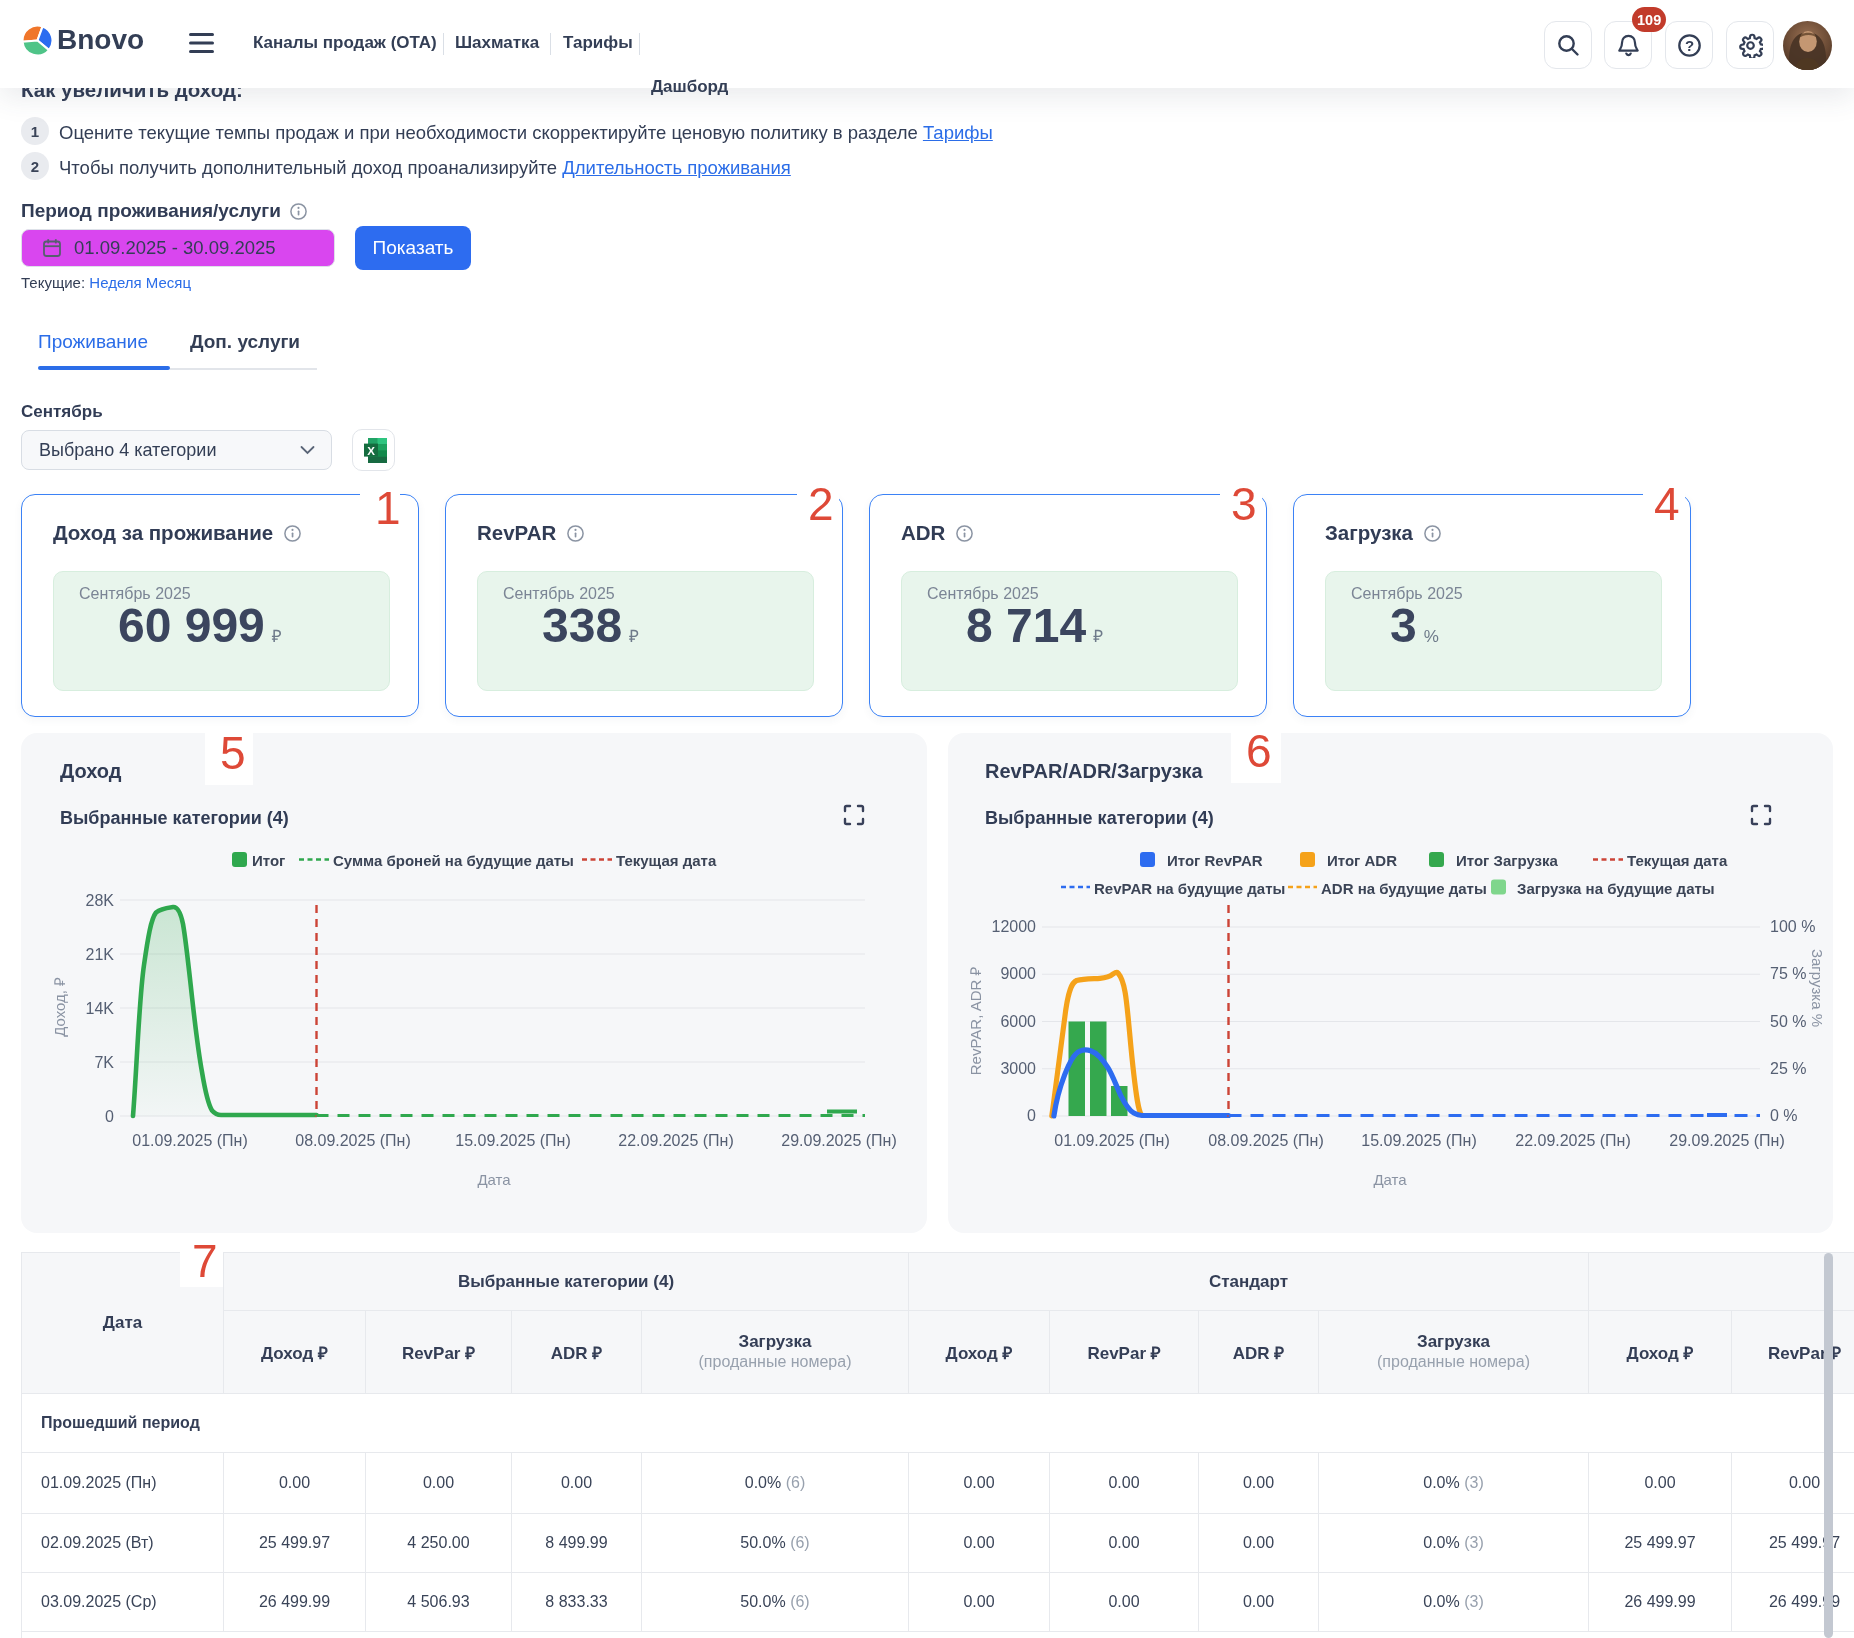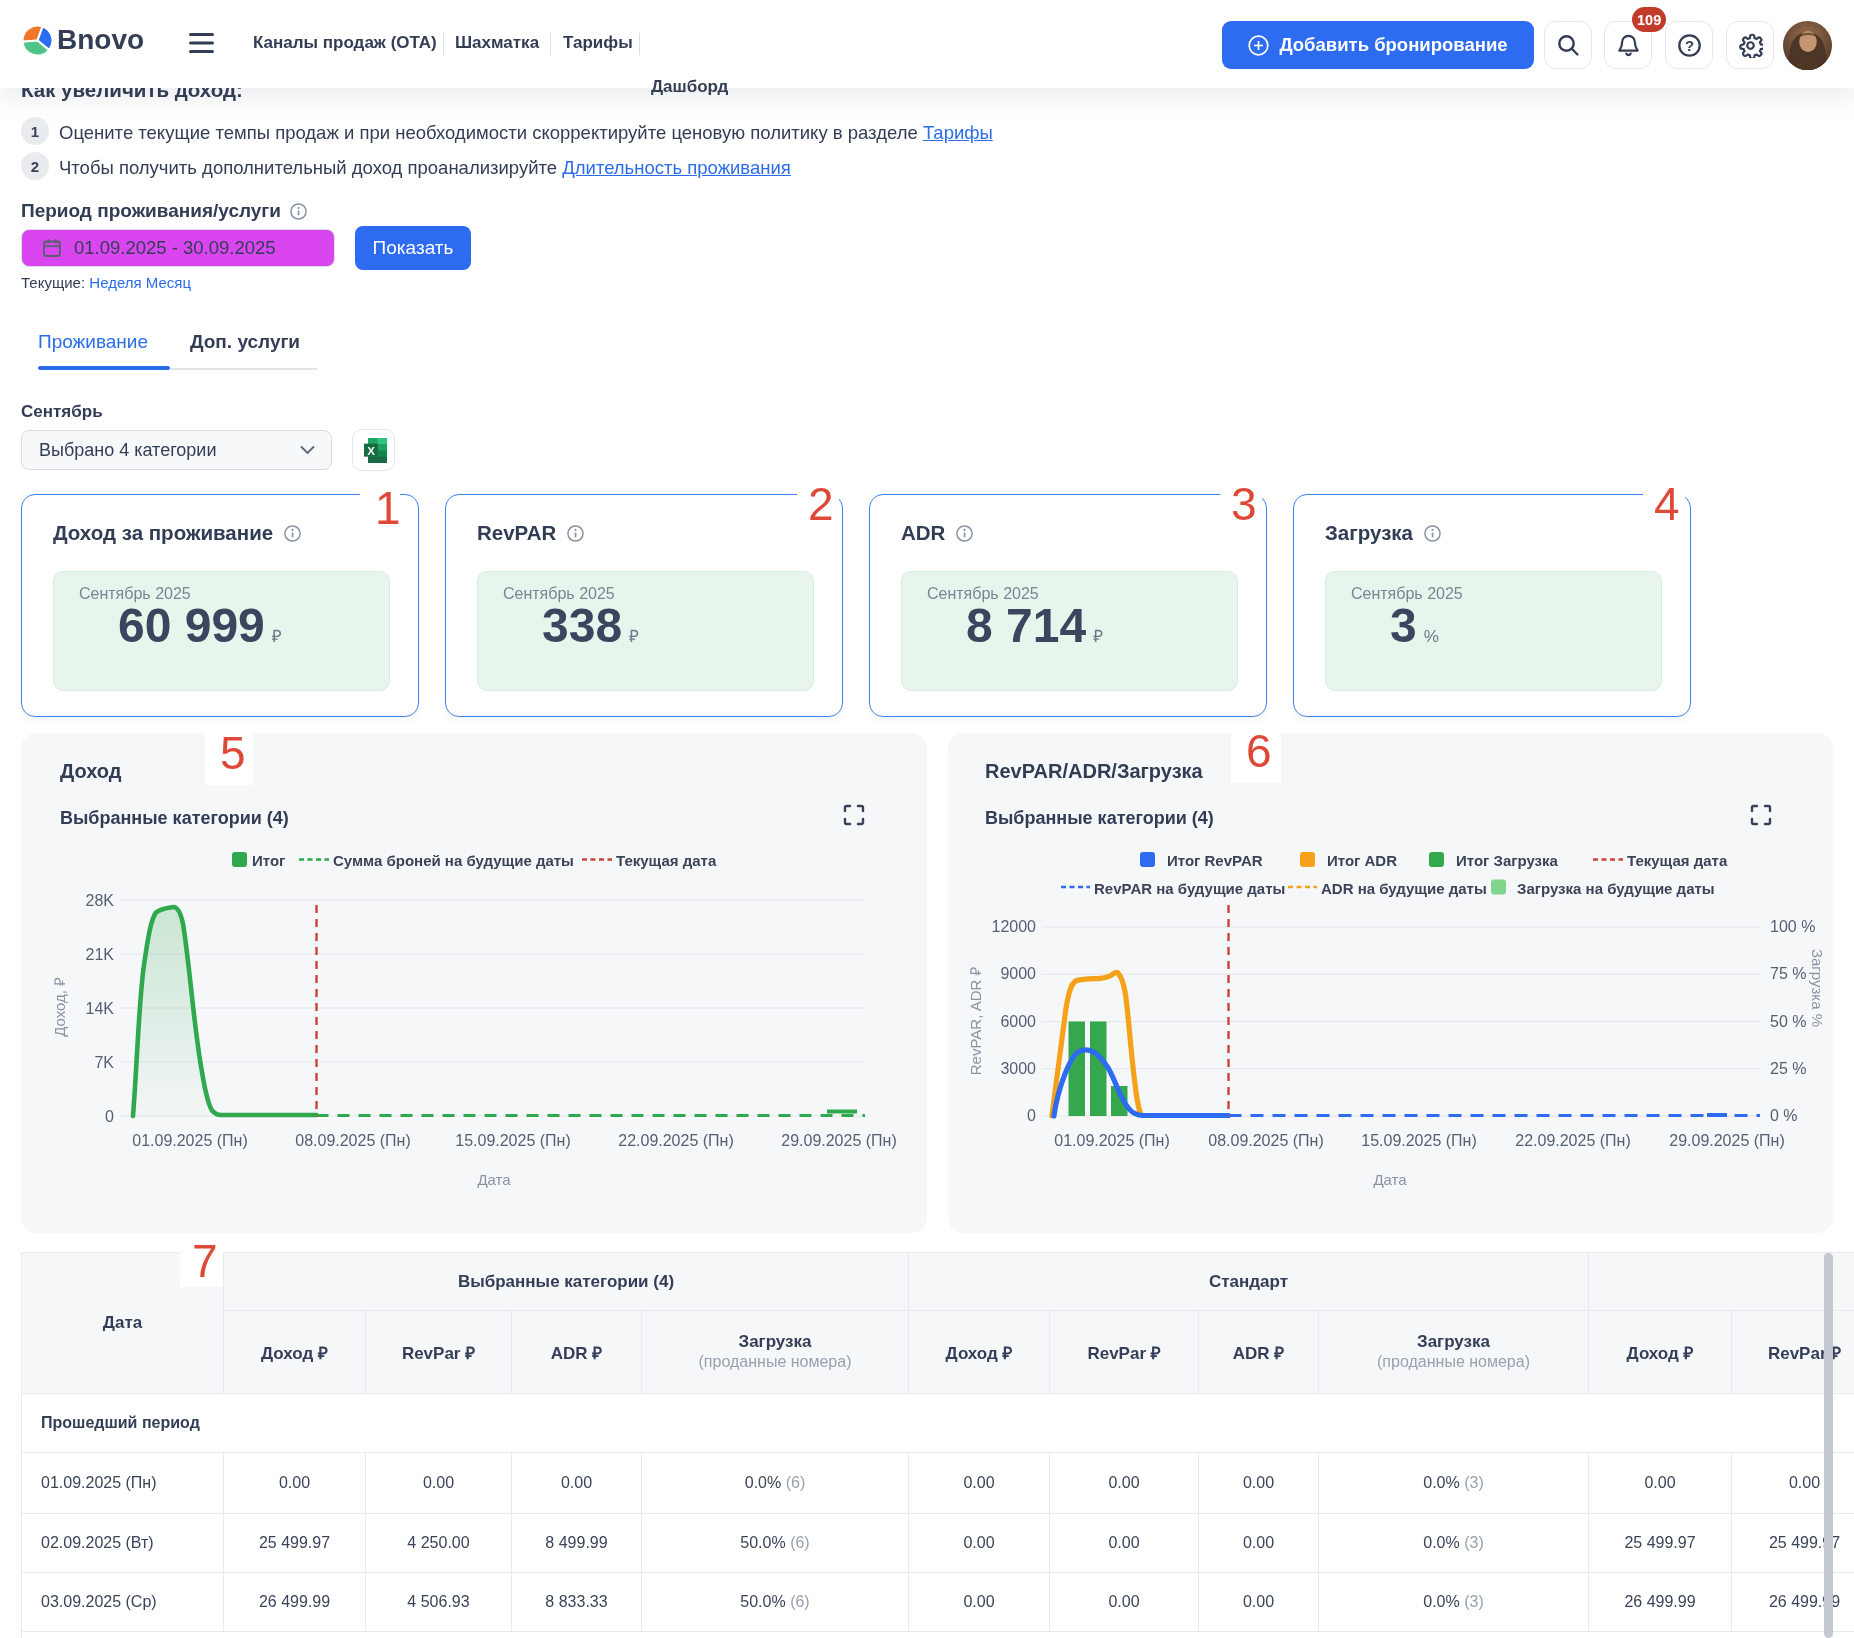--- a/index.html
+++ b/index.html
@@ -404,28 +404,20 @@
       <line x1="1.5" y1="11" x2="23.5" y2="11"></line>
       <line x1="1.5" y1="19.5" x2="23.5" y2="19.5"></line>
     </svg>
   <div class="abs nav-l" style="left:253px; top:33px;">Каналы продаж (OTA)</div>
   <div class="nav-sep" style="left:443px;"></div>
   <div class="abs nav-l" style="left:455px; top:33px;">Шахматка</div>
   <div class="nav-sep" style="left:550px;"></div>
   <div class="abs nav-l" style="left:563px; top:33px;">Тарифы</div>
   <div class="nav-sep" style="left:639px;"></div>
   <div class="abs nav-l" style="left:651px; top:33px;margin-top:44px;">Дашборд</div>
-  <div id="addbtn">
-    <svg width="21" height="21" viewBox="0 0 21 21" fill="none" stroke="#fff" stroke-width="1.7">
-        <circle cx="10.5" cy="10.5" r="9.3"></circle>
-        <line x1="10.5" y1="6" x2="10.5" y2="15"></line>
-        <line x1="6" y1="10.5" x2="15" y2="10.5"></line>
-      </svg>
-    Добавить бронирование
-  </div>
   <div class="icbtn" style="left:1544px;">
     <svg width="24" height="24" viewBox="0 0 24 24" fill="none" stroke="#333e55" stroke-width="2.4" stroke-linecap="round">
         <circle cx="10.5" cy="10.5" r="7.2"></circle>
         <line x1="16" y1="16" x2="21.5" y2="21.5"></line>
       </svg>
   </div>
   <div class="icbtn" style="left:1604px;">
     <svg width="25" height="25" viewBox="0 0 25 25" fill="none" stroke="#333e55" stroke-width="2.2" stroke-linecap="round" stroke-linejoin="round">
         <path d="M12.5 2.8 C8.6 2.8 6.1 5.6 6.1 9.2 C6.1 14.5 3.8 16.3 3.3 17.6 L21.7 17.6 C21.2 16.3 18.9 14.5 18.9 9.2 C18.9 5.6 16.4 2.8 12.5 2.8 Z"></path>
         <path d="M10.3 20.6 C10.8 21.6 11.6 22.2 12.5 22.2 C13.4 22.2 14.2 21.6 14.7 20.6"></path>

